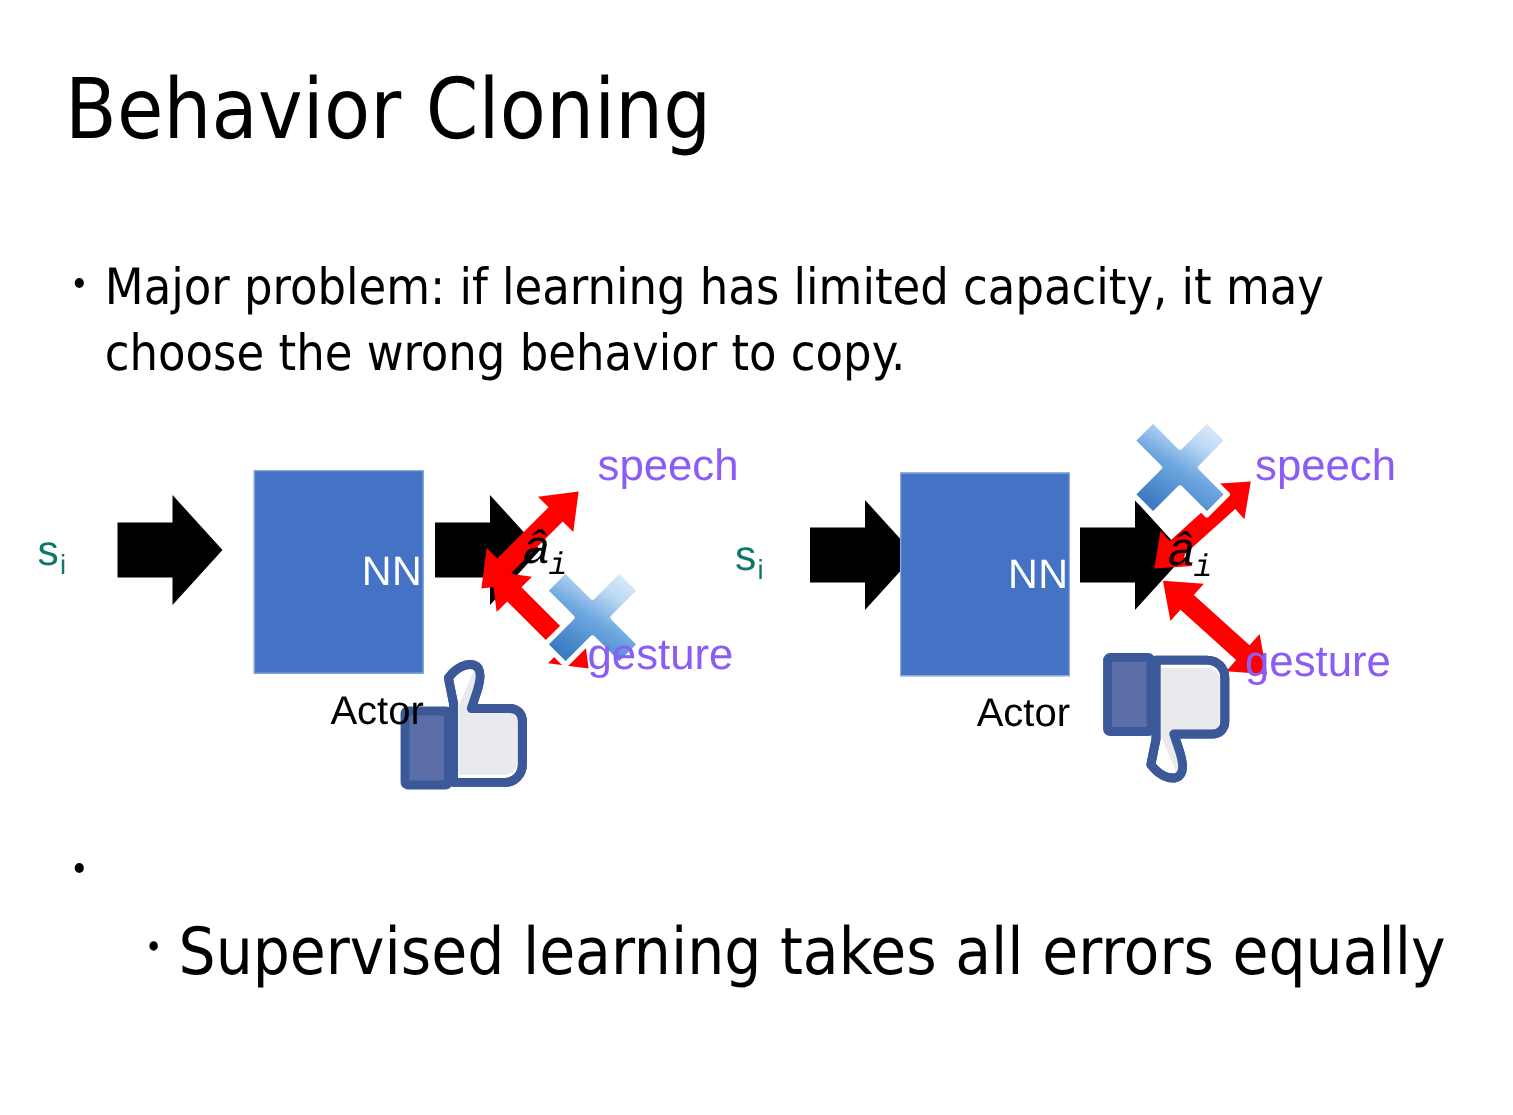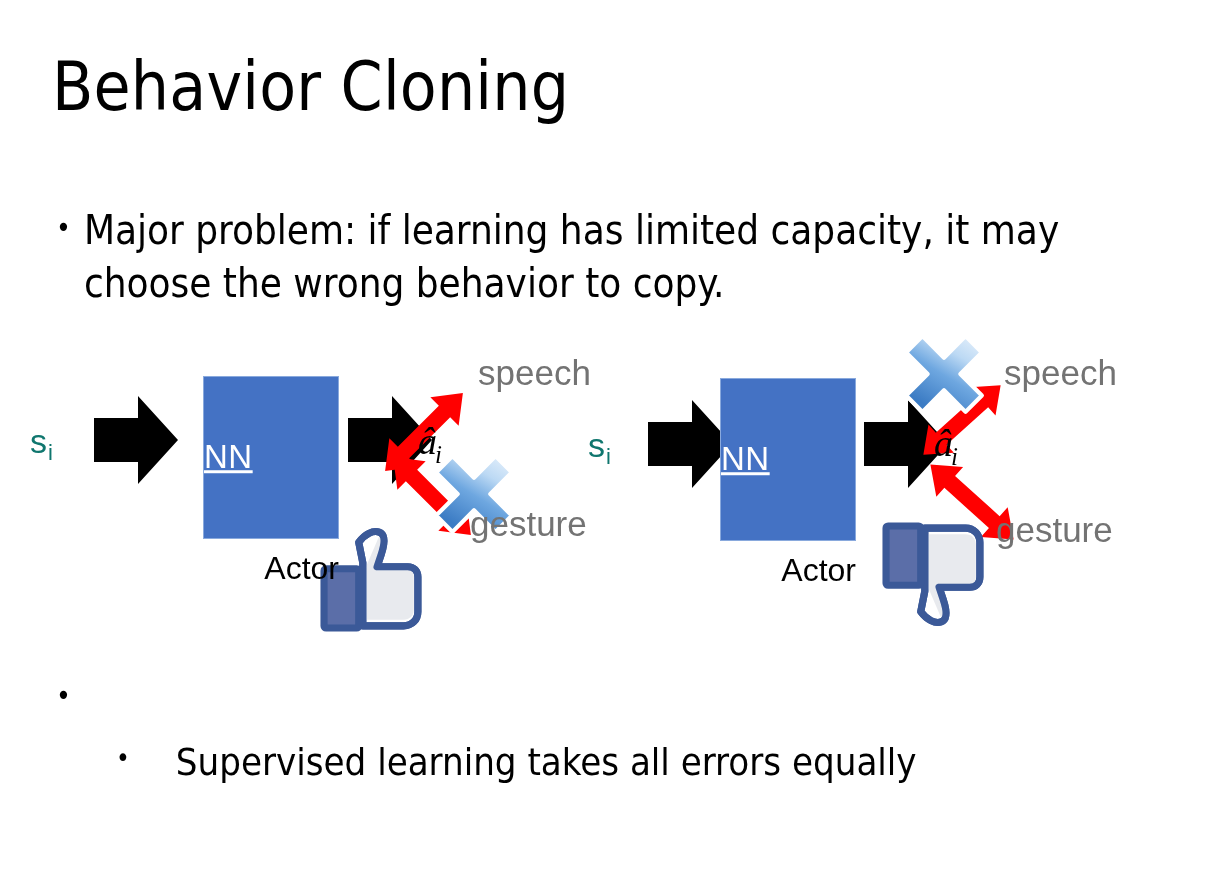--- a/index.html
+++ b/index.html
@@ -69,21 +69,21 @@
   #bullet-bottom {
     left: 56px;
     top: 672px;
     width: 1120px;
   }
   #bullet-sub {
     left: 116px;
     top: 736px;
     width: 1060px;
   }
-  #bullet-sub .bullet-text { font-size: 38px; margin-left: 33px; }
+  #bullet-sub .bullet-text { font-size: 52px; }
   #bullet-sub .bullet-dot { font-size: 26px; transform: translateY(9px); }
 
   
   .diagram {
     position: absolute;
     top: 336px;
     height: 300px;
   }
   #diagram-left  { left: 26px;  width: 600px; }
   #diagram-right { left: 572px; width: 620px; }
@@ -92,26 +92,25 @@
     position: absolute;
     background: #4472C4;
     border: 1px solid #89a9dd;
     box-sizing: border-box;
   }
   .nn-label {
     position: absolute;
     left: 0; right: 0;
     top: 50%;
     transform: translateY(-52%);
-    text-align: left;
+    text-align: right;
     color: #ffffff;
     font-size: 33px;
     font-family: "Liberation Sans", sans-serif;
     letter-spacing: 0.5px;
-    text-decoration: underline;
   }
   .actor-label {
     position: absolute;
     text-align: right;
     font-size: 32px;
     font-family: "Liberation Sans", sans-serif;
     color: #000000;
     white-space: nowrap;
   }
   .state-label {
@@ -123,38 +122,38 @@
   }
   .state-label sub {
     font-size: 22px;
     vertical-align: baseline;
     position: relative;
     top: 7px;
     left: 1px;
   }
   .action-label {
     position: absolute;
-    font-family: Liberation Serif, serif;
+    font-family: Liberation Mono, monospace;
     font-style: italic;
     font-size: 38px;
     color: #000000;
     white-space: nowrap;
   }
   .action-label sub {
     font-size: 25px;
     vertical-align: baseline;
     position: relative;
     top: 9px;
     left: -2px;
   }
   .out-label {
     position: absolute;
     font-size: 35px;
     font-family: "Liberation Sans", sans-serif;
-    color: #737373;
+    color: #8b5cf6;
     white-space: nowrap;
   }
   .svg-layer {
     position: absolute;
     left: 0; top: 0;
     width: 100%;
     height: 100%;
     overflow: visible;
   }
 </style>

